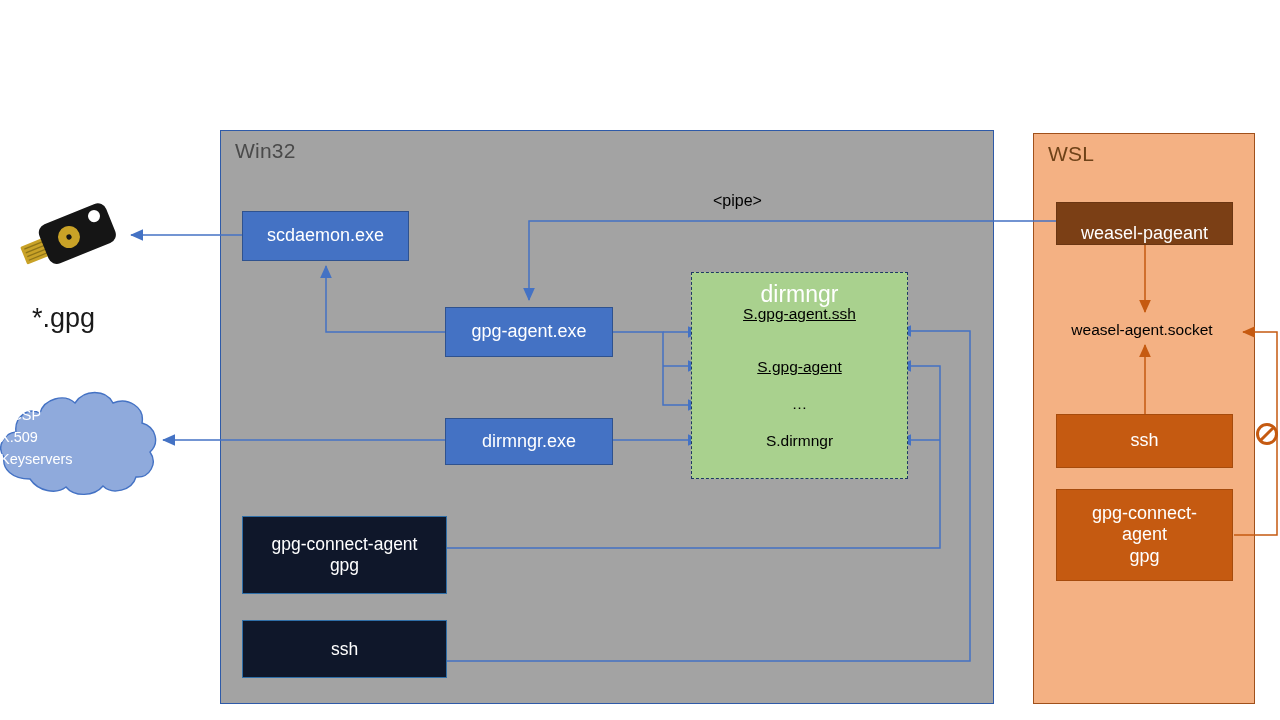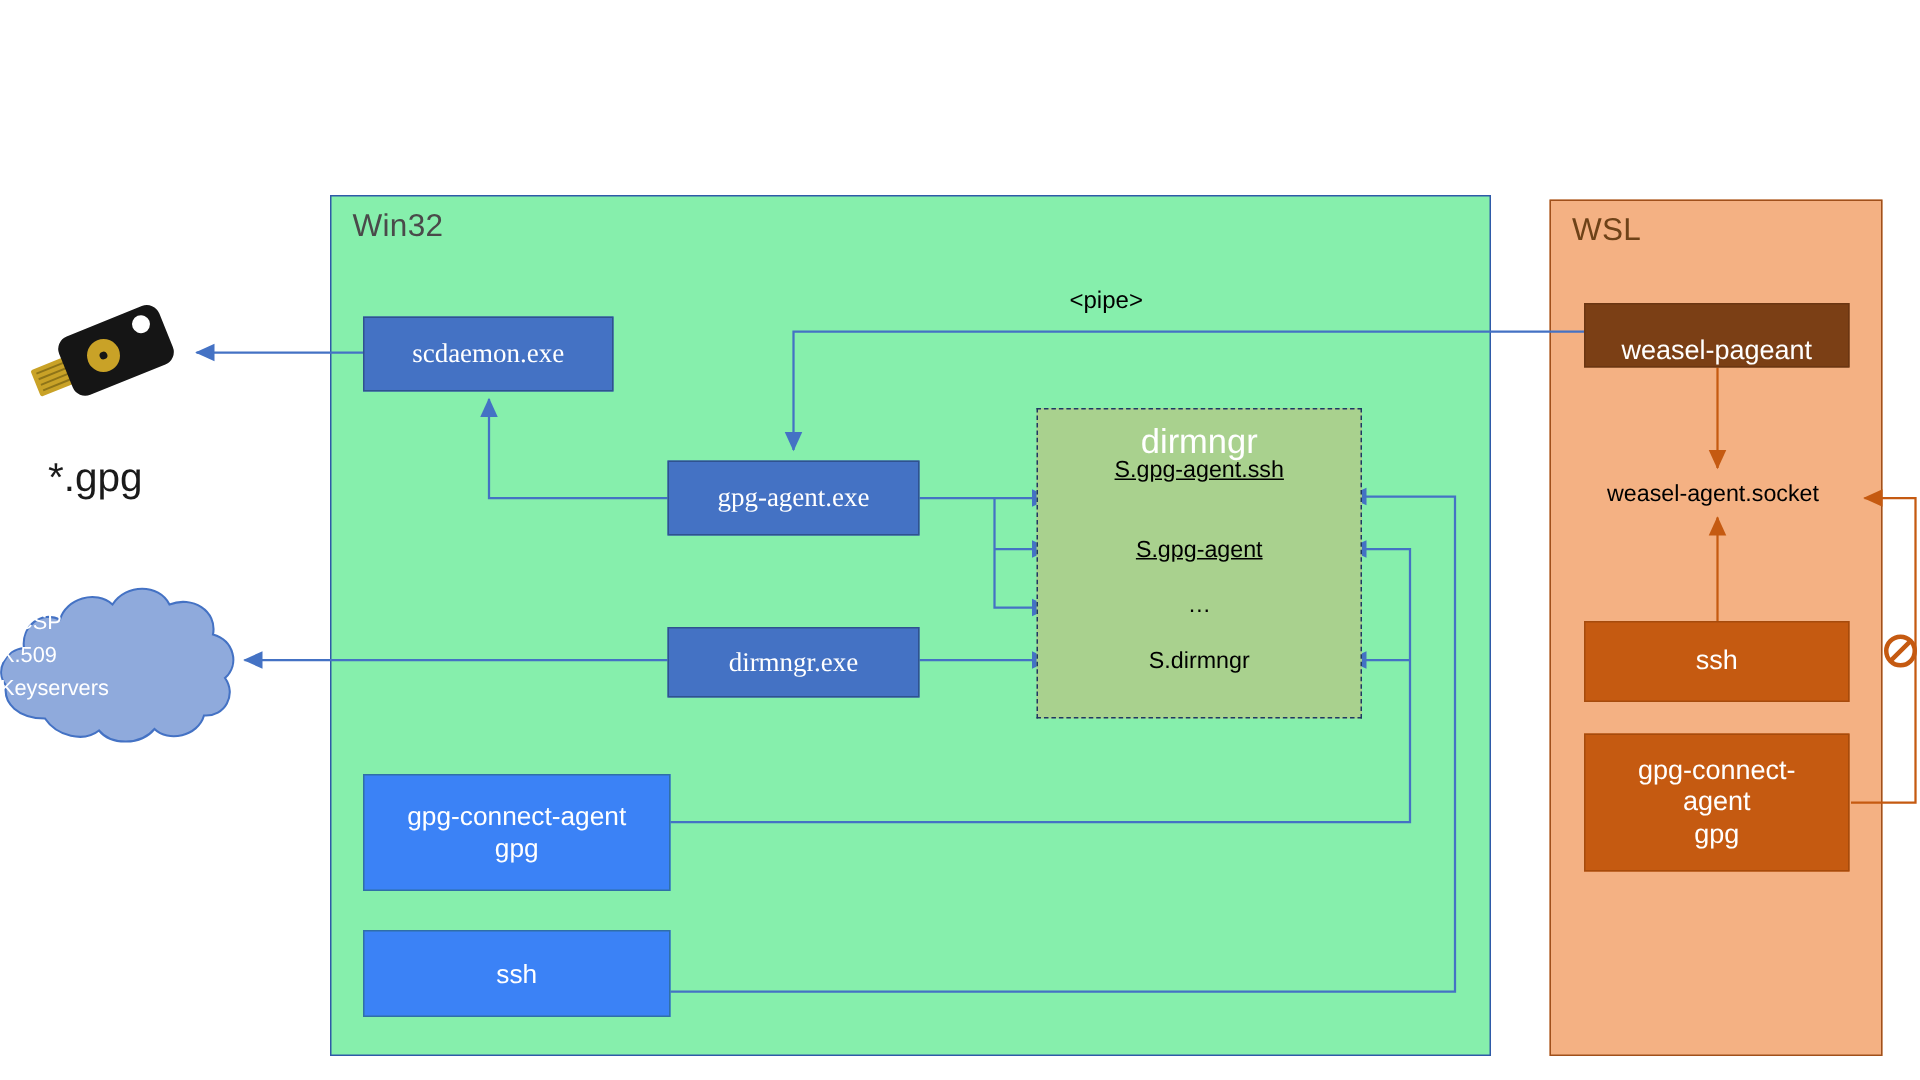--- a/index.html
+++ b/index.html
@@ -11,21 +11,21 @@
     position: relative;
     overflow: hidden;
     font-family: "Liberation Sans", sans-serif;
   }
   #stage { position: absolute; inset: 0; }
 
   
   .panel { position: absolute; box-sizing: border-box; }
   .panel-win32 {
     left: 220px; top: 130px; width: 774px; height: 574px;
-    background: #86efac; border: 1.6px solid #2E5AA8;
+    background: #a3a3a3; border: 1.6px solid #2E5AA8;
   }
   .panel-wsl {
     left: 1033px; top: 133px; width: 222px; height: 571px;
     background: #F4B183; border: 1.6px solid #A0501B;
   }
   .panel-title {
     position: absolute; left: 14px; top: 8px;
     font-size: 21px; color: #4A4A4A;
     letter-spacing: .2px; white-space: nowrap;
   }
@@ -34,24 +34,23 @@
   
   .box {
     position: absolute; box-sizing: border-box;
     display: flex; align-items: center; justify-content: center;
     text-align: center; color: #ffffff; line-height: 1.18;
     white-space: pre-line;
   }
   .box-blue {
     background: #4472C4; border: 1.4px solid #2F528F;
     font-size: 18px;
-    font-family: Liberation Serif, serif;
   }
   .box-cyan {
-    background: #3b82f6; border: 1.4px solid #2F6FA8;
+    background: #0f172a; border: 1.4px solid #2F6FA8;
     font-size: 17.5px;
   }
   .box-brown-dark {
     background: #7B3F15; border: 1.2px solid #6B3612;
     font-size: 18px;
     align-items: flex-end;
   }
   .box-brown {
     background: #C55A11; border: 1.2px solid #A64B0C;
     font-size: 18px;

